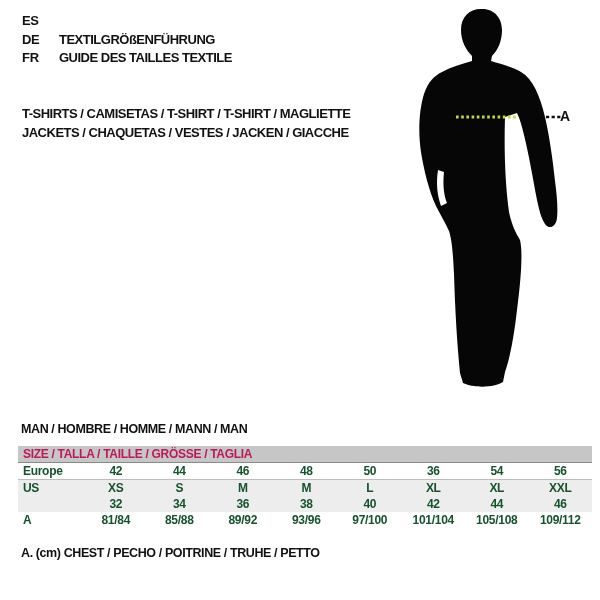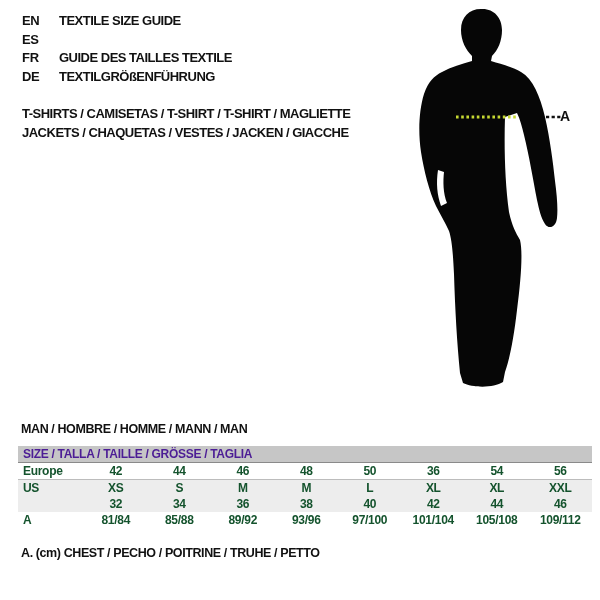--- a/index.html
+++ b/index.html
@@ -25,51 +25,47 @@
   .measure-label{left:560px;top:108px;font-size:14px;font-weight:bold;}
 
   
   .man-title{left:21px;top:422px;font-size:12.5px;font-weight:bold;letter-spacing:-0.4px;white-space:nowrap;}
 
   
   .size-table-wrap{left:18px;top:446px;width:574px;}
   .tbl-header{
     height:16px;line-height:16px;padding-left:5px;
     font-size:12px;font-weight:bold;letter-spacing:-0.3px;
-    border-bottom:1px solid #8a8a8a;color:#4c1d95;
+    border-bottom:1px solid #8a8a8a;color:#be185d;
   }
   table.size-table{border-collapse:collapse;table-layout:fixed;width:574px;}
   table.size-table td{
     height:16px;padding:0;font-size:12px;font-weight:bold;letter-spacing:-0.3px;
     text-align:center;vertical-align:middle;color:#14532d;
   }
   table.size-table td.row-label{text-align:left;padding-left:5px;}
   tr.row-europe td{border-bottom:1px solid #bcbcbc;}
 
   
   .footnote{left:21px;top:546px;font-size:12.5px;font-weight:bold;letter-spacing:-0.4px;white-space:nowrap;}
 </style>
 </head>
 <body>
 
 <div class="abs lang-block">
   <div class="lang-row">
-    <span class="lang-code">EN</span>
-    <span class="lang-label">TEXTILE SIZE GUIDE</span>
+    <span class="lang-code">ES</span>
   </div>
   <div class="lang-row">
-    <span class="lang-code">ES</span>
+    <span class="lang-code">DE</span>
+    <span class="lang-label">TEXTILGRÖßENFÜHRUNG</span>
   </div>
   <div class="lang-row">
     <span class="lang-code">FR</span>
     <span class="lang-label">GUIDE DES TAILLES TEXTILE</span>
-  </div>
-  <div class="lang-row">
-    <span class="lang-code">DE</span>
-    <span class="lang-label">TEXTILGRÖßENFÜHRUNG</span>
   </div>
 </div>
 
 <div class="abs garments">
   <div class="garment-line">T-SHIRTS / CAMISETAS / T-SHIRT / T-SHIRT / MAGLIETTE</div>
   <div class="garment-line">JACKETS / CHAQUETAS / VESTES / JACKEN / GIACCHE</div>
 </div>
 
 <svg class="abs figure-svg" viewBox="408 0 174 398">
   <path d="M 481,9

